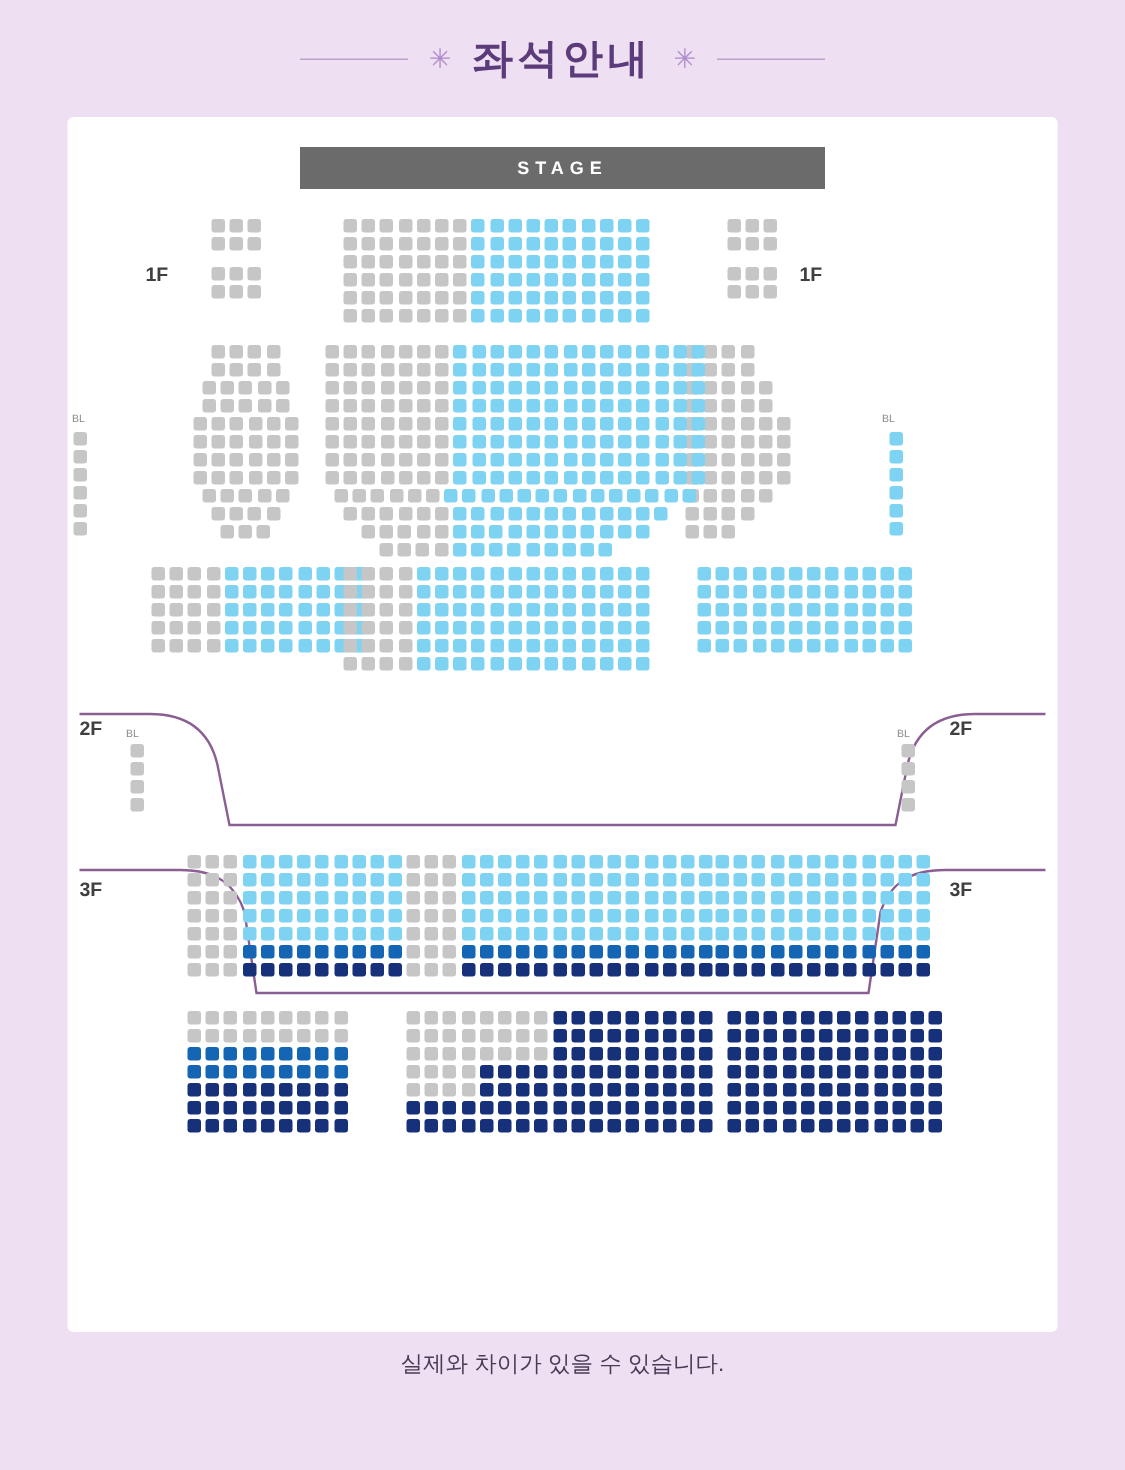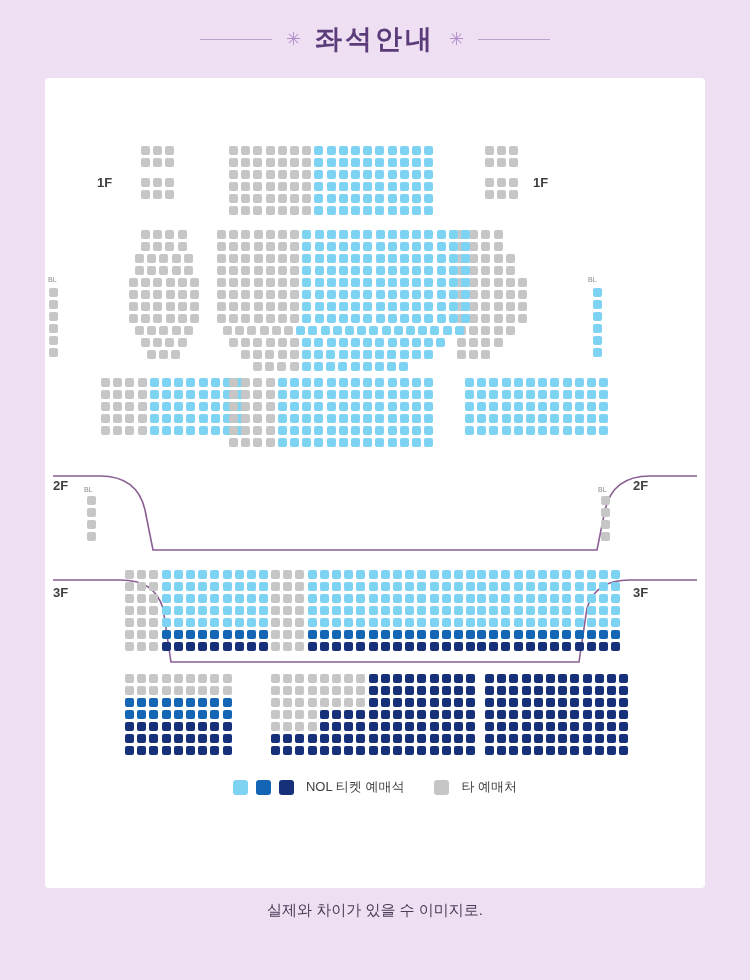--- a/index.html
+++ b/index.html
@@ -118,20 +118,21 @@
     <div class="hline"></div>
   </div>
 
   <div class="card">
 
     <svg class="curves">
       <path d="M 8 398 L 55 398 C 80 398 95 410 100 432 L 108 472 L 552 472 L 560 432 C 565 410 580 398 605 398 L 652 398" fill="none" stroke="#8b5f93" stroke-width="1.6"></path>
       <path d="M 8 502 L 75 502 C 100 502 112 512 118 530 L 126 584 L 534 584 L 542 530 C 548 512 560 502 585 502 L 652 502" fill="none" stroke="#8b5f93" stroke-width="1.6"></path>
     </svg>
 
+    <div class="stage">STAGE</div>
 
     <div class="flabel" style="left:52px;top:97px;">1F</div>
     <div class="flabel" style="left:488px;top:97px;">1F</div>
     <div class="flabel" style="left:8px;top:400px;">2F</div>
     <div class="flabel" style="left:588px;top:400px;">2F</div>
     <div class="flabel" style="left:8px;top:507px;">3F</div>
     <div class="flabel" style="left:588px;top:507px;">3F</div>
 
     <div class="blabel" style="left:3px;top:198px;">BL</div>
     <div class="blabel" style="left:543px;top:198px;">BL</div>
@@ -1398,30 +1399,21 @@
         <div class="seat c-dblue" style="left: 488.8px; top: 668px;"></div>
         <div class="seat c-dblue" style="left: 501px; top: 668px;"></div>
         <div class="seat c-dblue" style="left: 513.2px; top: 668px;"></div>
         <div class="seat c-dblue" style="left: 525.4px; top: 668px;"></div>
         <div class="seat c-dblue" style="left: 537.6px; top: 668px;"></div>
         <div class="seat c-dblue" style="left: 549.8px; top: 668px;"></div>
         <div class="seat c-dblue" style="left: 562px; top: 668px;"></div>
         <div class="seat c-dblue" style="left: 574.2px; top: 668px;"></div>
       </div>
 
-    <div class="legend">
-      <span class="lg-sw c-lblue"></span>
-      <span class="lg-sw c-mblue"></span>
-      <span class="lg-sw c-dblue"></span>
-      <span class="txt">NOL 티켓 예매석</span>
-      <span class="gap"></span>
-      <span class="lg-sw c-gray"></span>
-      <span class="txt">타 예매처</span>
-    </div>
 
 
   </div>
 
   <div class="note">
-    <div>실제와 차이가 있을 수 이미지로.</div>
+    <div>실제와 차이가 있을 수 있습니다.</div>
   </div>
 
 </div>
 
 </body></html>

